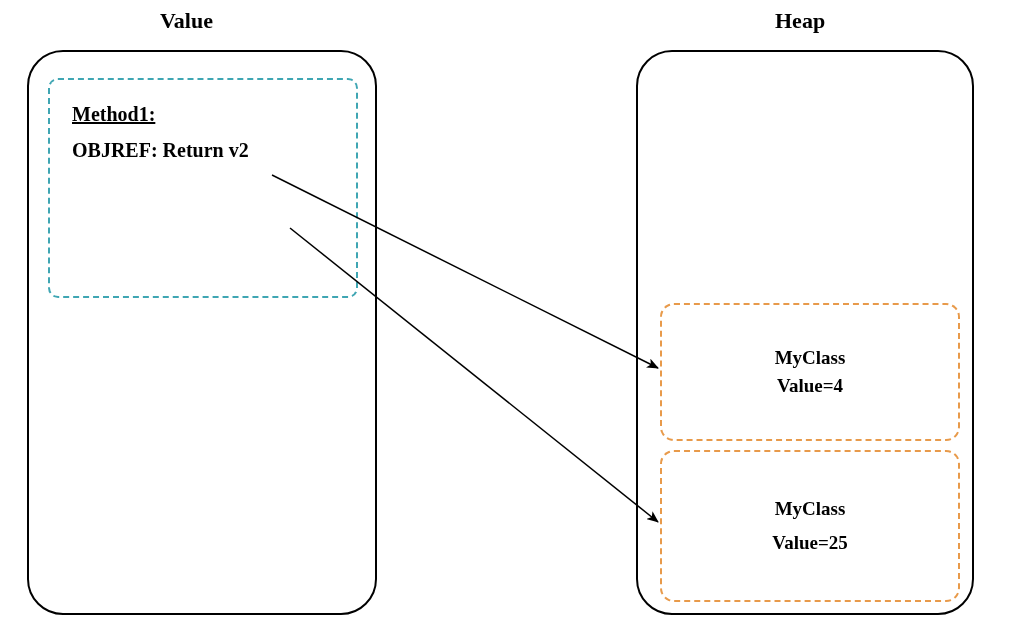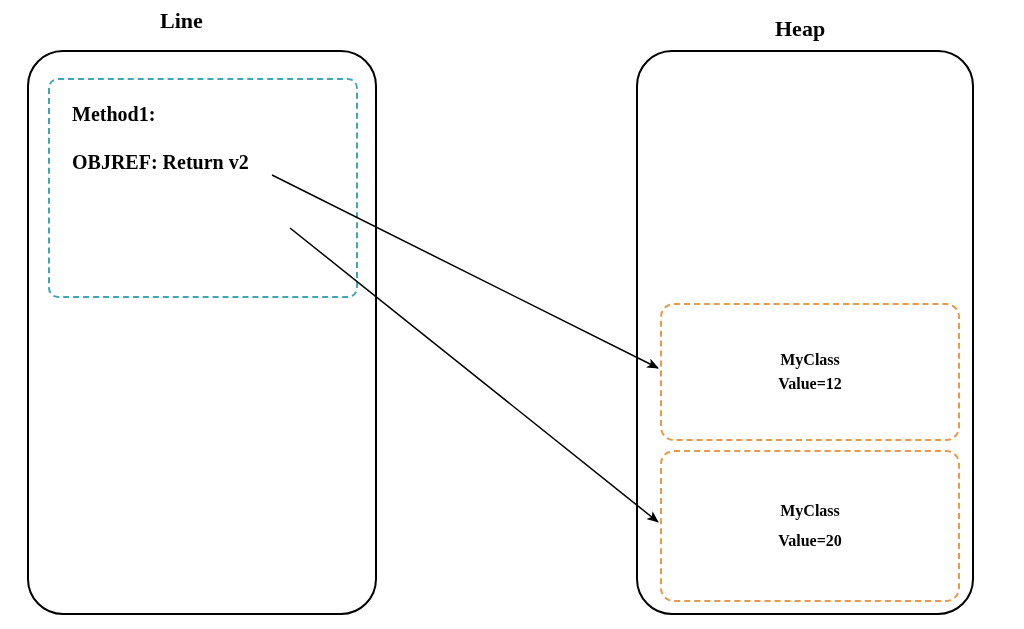--- a/index.html
+++ b/index.html
@@ -19,21 +19,21 @@
       font-size: 22px;
       font-weight: bold;
       color: #000;
     }
     .stack-title {
       left: 160px;
       top: 8px;
     }
     .heap-title {
       left: 775px;
-      top: 16px;
+      top: 8px;
     }
     .container {
       position: absolute;
       border: 2px solid #000;
       border-radius: 36px;
       background: transparent;
     }
     .stack-container {
       left: 27px;
       top: 50px;
@@ -57,21 +57,22 @@
       padding: 22px 18px 10px 22px;
     }
     .frame-line {
       font-size: 20px;
       font-weight: bold;
       color: #000;
       margin-bottom: 24px;
       line-height: 1.2;
     }
     .frame-line.first {
-      margin-bottom: 24px;
+      margin-bottom: 12px;
+      text-decoration: underline;
     }
     .heap-obj {
       position: absolute;
       border: 2.5px dashed #e89a4a;
       border-radius: 14px;
       display: flex;
       flex-direction: column;
       align-items: center;
       justify-content: center;
     }
@@ -81,61 +82,61 @@
       width: 300px;
       height: 138px;
     }
     .heap-obj-2 {
       left: 660px;
       top: 450px;
       width: 300px;
       height: 152px;
     }
     .heap-text {
-      font-size: 16px;
+      font-size: 19px;
       font-weight: bold;
       color: #000;
       text-align: center;
       line-height: 1.5;
     }
     .heap-gap {
       height: 6px;
     }
     svg.arrows {
       position: absolute;
       left: 0;
       top: 0;
       width: 1024px;
       height: 629px;
       pointer-events: none;
     }
   </style>
 </head>
 <body>
 
-<div class="title stack-title">Line</div>
+<div class="title stack-title">Value</div>
 <div class="title heap-title">Heap</div>
 
 <div class="container stack-container"></div>
 <div class="container heap-container"></div>
 
 <div class="stack-frame">
   <div class="frame-line first">Method1:</div>
   <div class="frame-line">OBJREF: Return v2</div>
 </div>
 
 <div class="heap-obj heap-obj-1">
   <div class="heap-text">MyClass</div>
-  <div class="heap-text">Value=12</div>
+  <div class="heap-text">Value=4</div>
 </div>
 
 <div class="heap-obj heap-obj-2">
   <div class="heap-text">MyClass</div>
   <div class="heap-gap"></div>
-  <div class="heap-text">Value=20</div>
+  <div class="heap-text">Value=25</div>
 </div>
 
 <svg class="arrows">
   <defs>
     <marker id="arrowhead" markerWidth="12" markerHeight="10" refX="11" refY="5" orient="auto" markerUnits="userSpaceOnUse">
       <path d="M0,0 L12,5 L0,10 L3,5 Z" fill="#000"></path>
     </marker>
   </defs>
   <line x1="272" y1="175" x2="658" y2="368" stroke="#000" stroke-width="1.5" marker-end="url(#arrowhead)"></line>
   <line x1="290" y1="228" x2="658" y2="522" stroke="#000" stroke-width="1.5" marker-end="url(#arrowhead)"></line>

